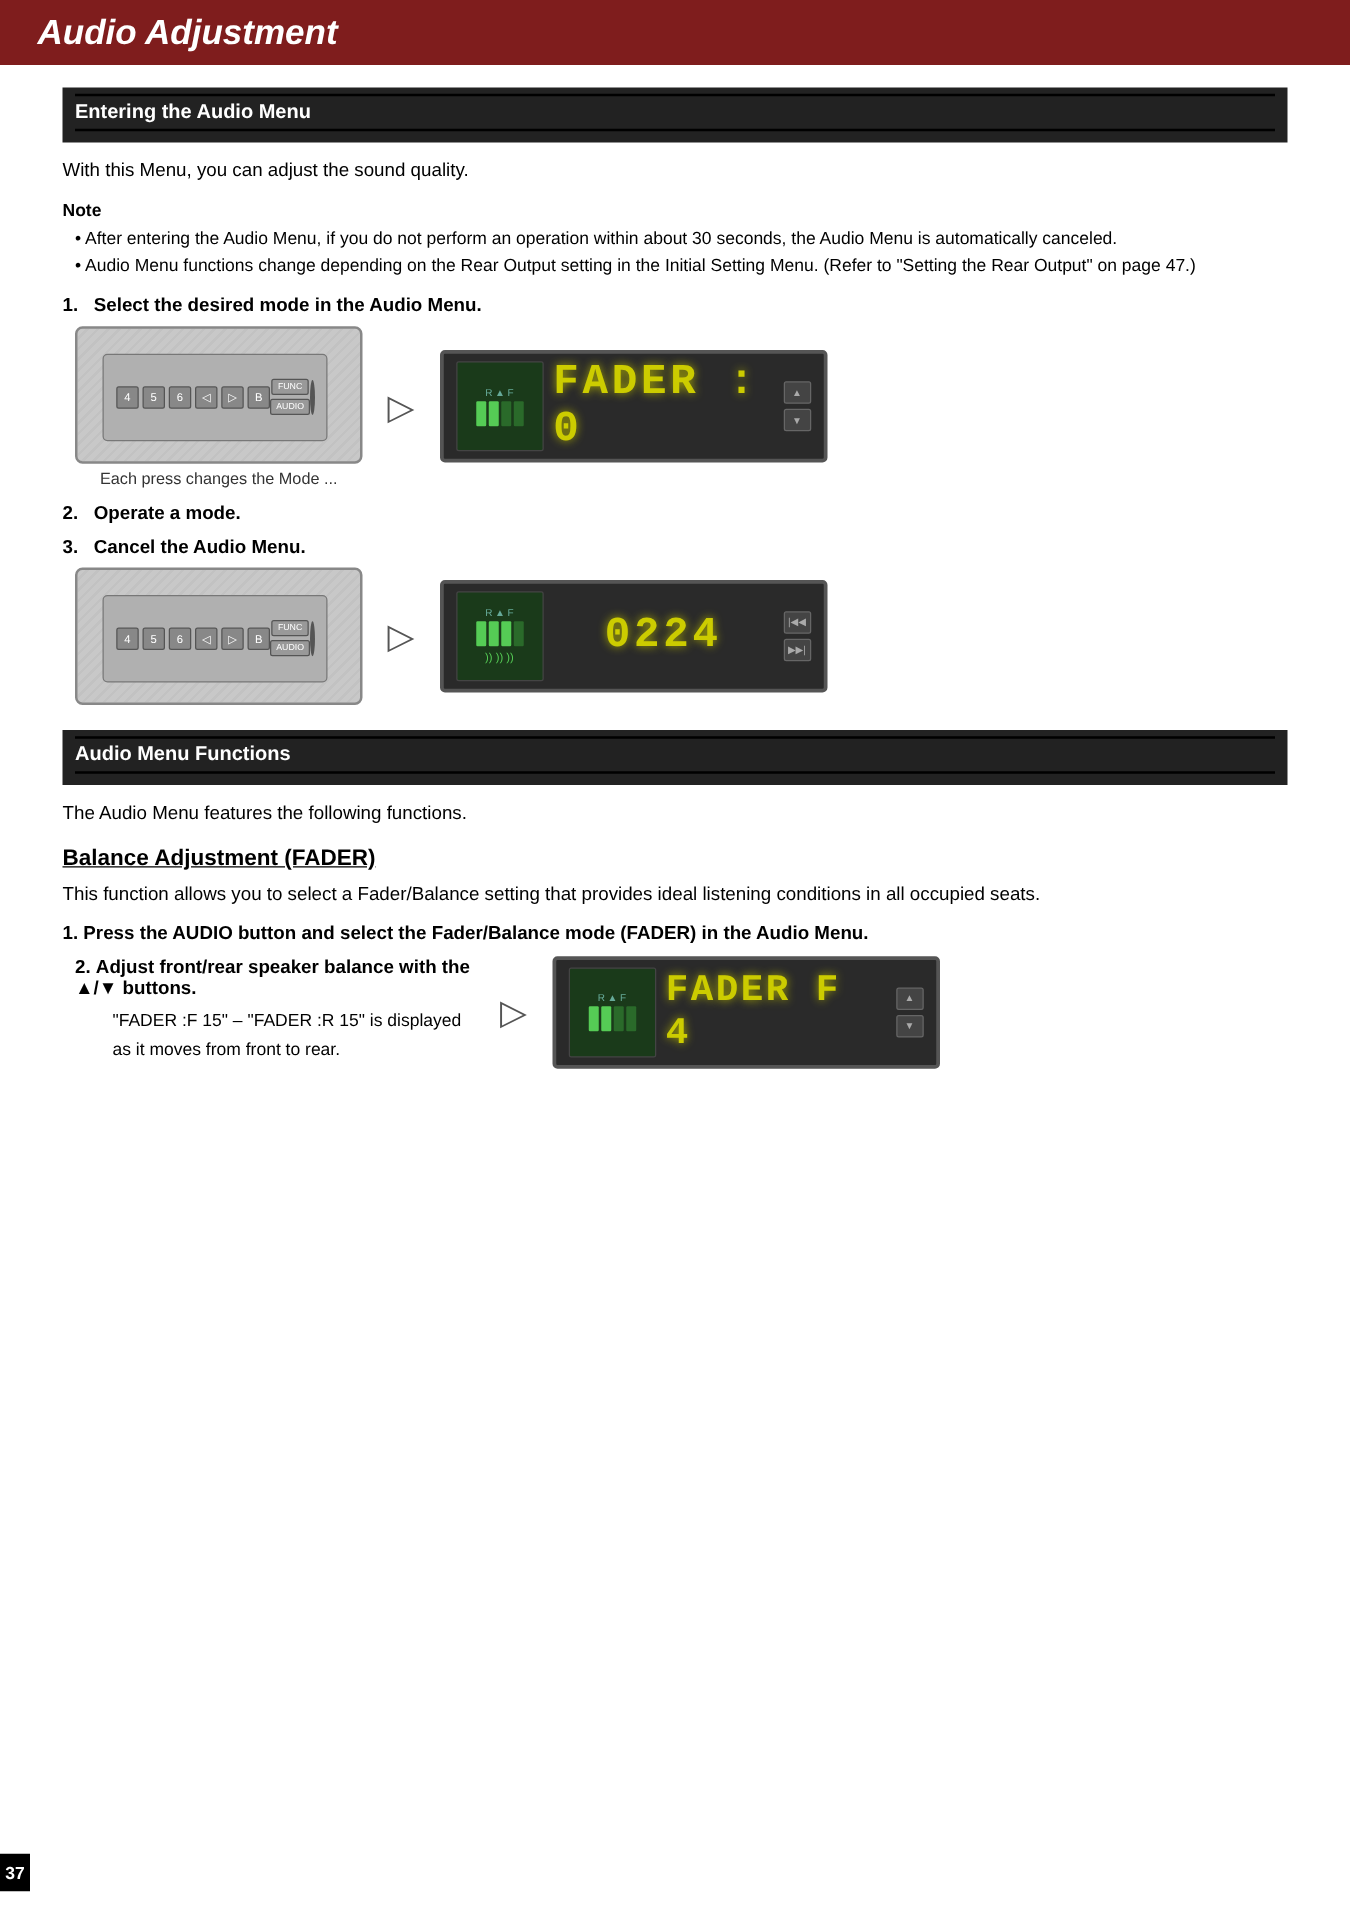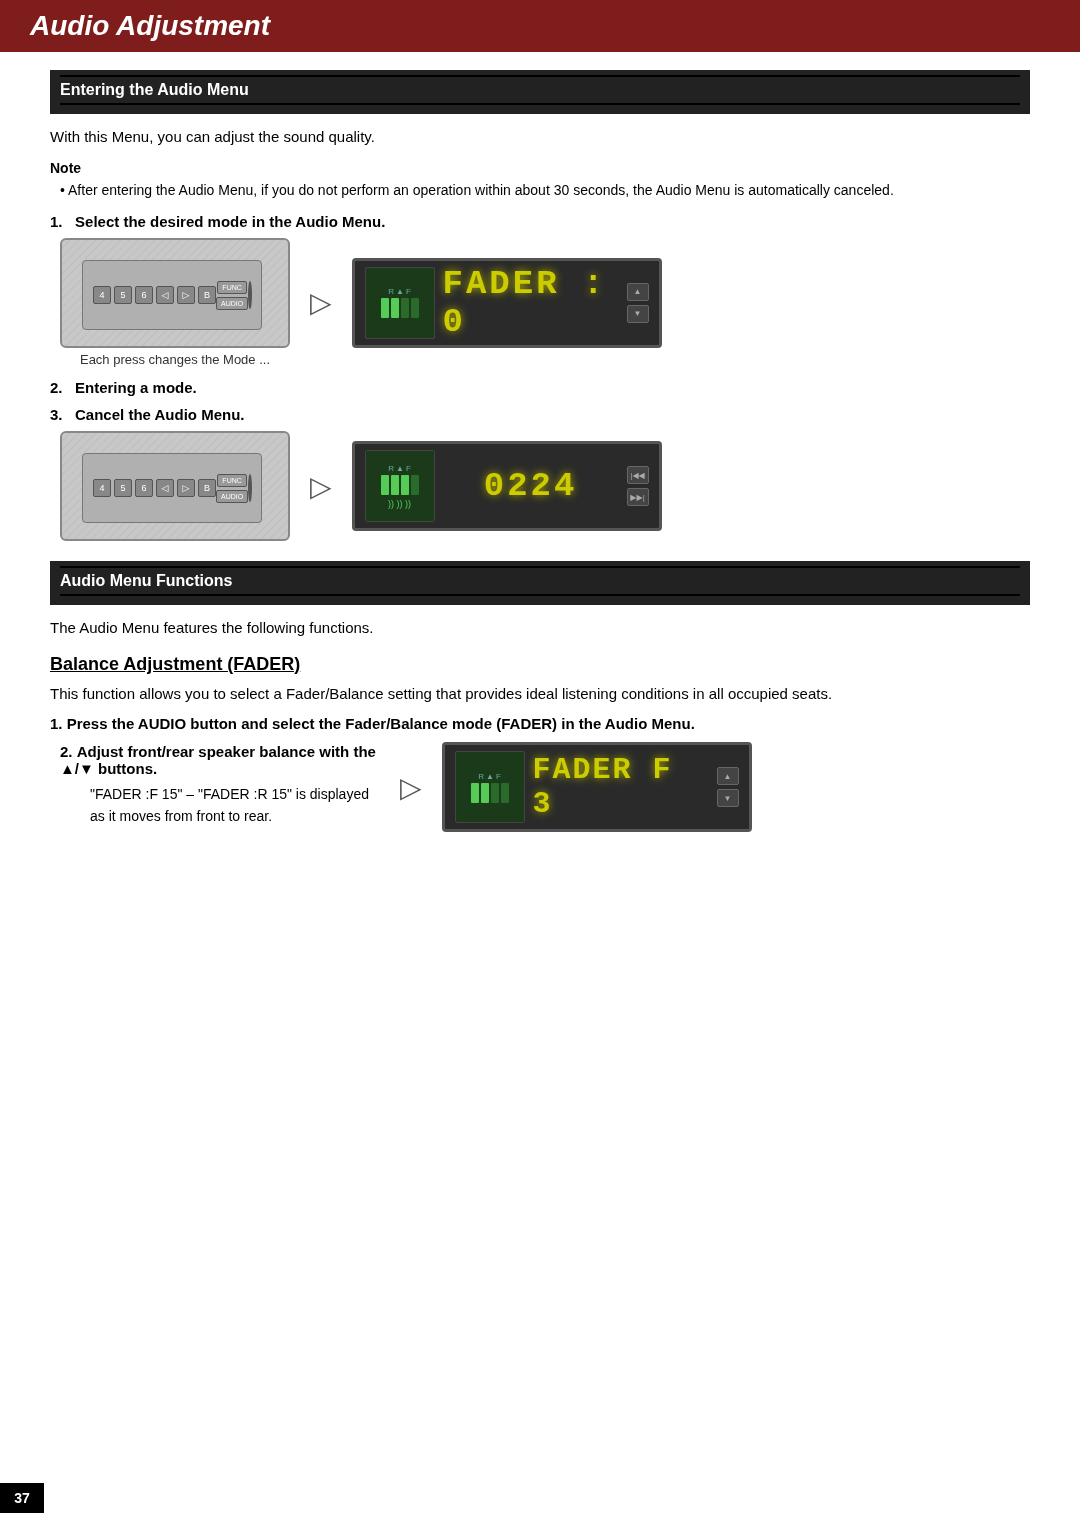--- a/index.html
+++ b/index.html
@@ -271,21 +271,21 @@
       flex-direction: column;
     }
 
     
     .page-number {
       position: absolute;
       bottom: 20px;
       left: 0;
       background: #000;
       color: #fff;
-      width: 44px;
+      width: 24px;
       height: 30px;
       display: flex;
       align-items: center;
       justify-content: center;
       font-size: 14px;
       font-weight: bold;
     }
 
     .bold-step {
       font-weight: bold;
@@ -329,20 +329,21 @@
     <span>Entering the Audio Menu</span>
     <hr class="section-rule" style="margin-top:4px;">
   </div>
 
   <p>With this Menu, you can adjust the sound quality.</p>
 
   <div class="note-block">
     <span class="note-label">Note</span>
     <ul>
       <li>After entering the Audio Menu, if you do not perform an operation within about 30 seconds, the Audio Menu is automatically canceled.</li>
+      <li>Audio Menu functions change depending on the Rear Output setting in the Initial Setting Menu. (Refer to "Setting the Rear Output" on page 47.)</li>
     </ul>
   </div>
 
   <div class="step">
     <div class="step-label">
       <span>1.</span>
       &nbsp;
       <span>Select the desired mode in the Audio Menu.</span>
     </div>
     <div class="figure-row">
@@ -392,21 +393,21 @@
           <div class="lcd-btn">▼</div>
         </div>
       </div>
     </div>
   </div>
 
   <div class="step">
     <div class="step-label">
       <span>2.</span>
       &nbsp;
-      <span>Entering a mode.</span>
+      <span>Operate a mode.</span>
     </div>
   </div>
 
   <div class="step">
     <div class="step-label">
       <span>3.</span>
       &nbsp;
       <span>Cancel the Audio Menu.</span>
     </div>
 
@@ -497,21 +498,21 @@
               <span>F</span>
             </div>
             <div class="lcd-small-bars">
               <div class="lcd-bar lcd-bar-active"></div>
               <div class="lcd-bar lcd-bar-active"></div>
               <div class="lcd-bar"></div>
               <div class="lcd-bar"></div>
             </div>
           </div>
           <div class="lcd-main-text">
-            <span class="lcd-text-small">FADER F 3</span>
+            <span class="lcd-text-small">FADER F 4</span>
           </div>
           <div class="lcd-right-btns">
             <div class="lcd-btn">▲</div>
             <div class="lcd-btn">▼</div>
           </div>
         </div>
       </div>
     </div>
   </div>
 

